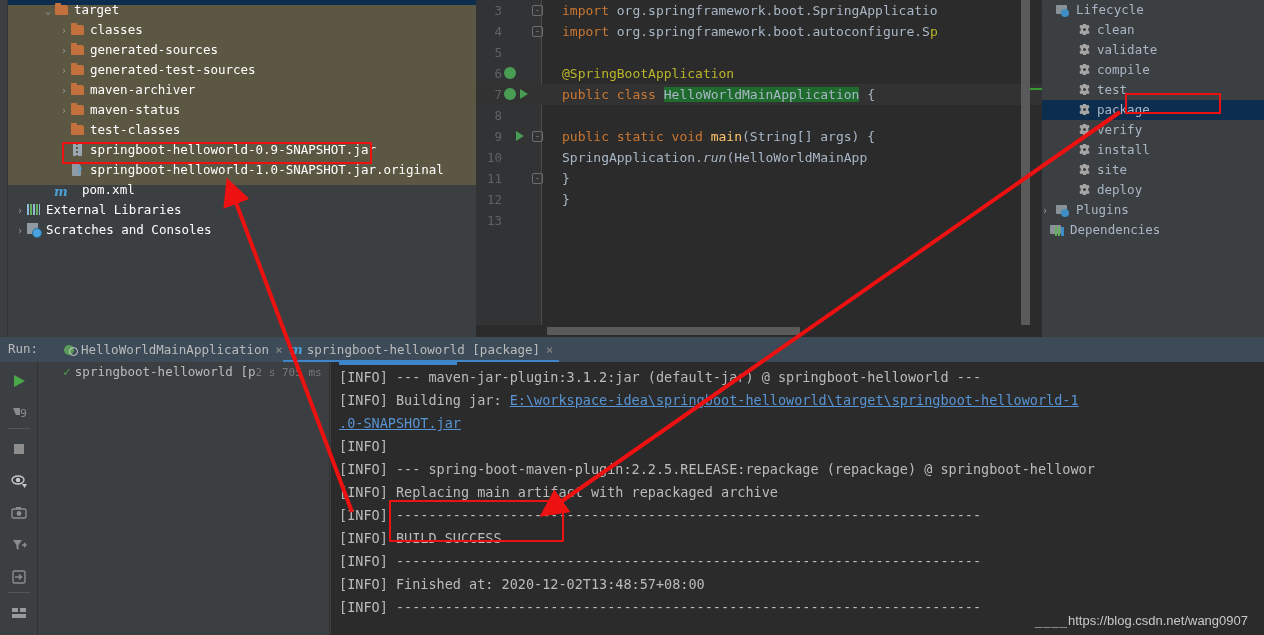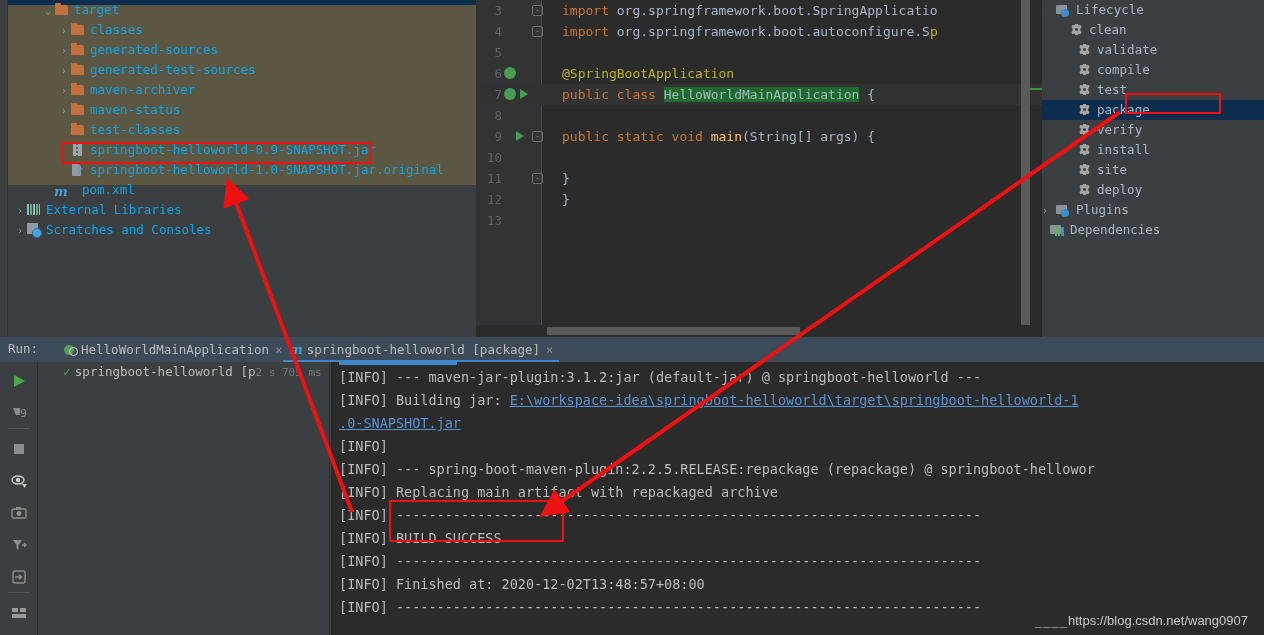--- a/index.html
+++ b/index.html
@@ -76,21 +76,21 @@
       #62b05a 9px 11px, transparent 11px 12px, #8fb8d8 12px 13px);
   }
   .ico-scratch::before {
     content: ""; position: absolute; left: 1px; top: 0px; width: 11px; height: 11px;
     background: #8f9aa3; clip-path: polygon(0 0, 100% 0, 100% 100%, 0 100%);
   }
   .ico-scratch::after {
     content: ""; position: absolute; left: 6px; top: 5px; width: 8px; height: 8px;
     background: #4aa3df; border-radius: 50%; border: 1.5px solid #2a6f9e;
   }
-  .lbl { color: #0ea5e9; }
+  .lbl { color: #ffffff; }
 
   .red-box {
     position: absolute; border: 2px solid #ee1111; border-radius: 1px;
     pointer-events: none;
   }
 
   
   .editor {
     position: absolute; left: 476px; top: 0; width: 566px; height: 337px;
     background: #2b2b2b; overflow: hidden;
@@ -337,20 +337,21 @@
             <span class="code"></span>
           </div>
           <div class="eline">
             <span class="num">9</span>
             <span class="grn-run" style="left: 40px;"></span>
             <span class="fold">-</span>
             <span class="code"><span class="kw">    public static void </span><span class="mth">main</span><span>(String[] args) {</span></span>
           </div>
           <div class="eline">
             <span class="num">10</span>
+            <span class="code"><span>        SpringApplication.</span><span class="ital">run</span><span>(HelloWorldMainApp</span></span>
           </div>
           <div class="eline">
             <span class="num">11</span>
             <span class="fold">-</span>
             <span class="code"><span>    }</span></span>
           </div>
           <div class="eline">
             <span class="num">12</span>
             <span class="code"><span>}</span></span>
           </div>
@@ -361,21 +362,21 @@
         </div>
       <div class="ed-vscroll"></div>
       <div class="ed-marker-green"></div>
       <div class="ed-hscroll-track"></div>
       <div class="ed-hscroll-thumb"></div>
     </div>
 
     <div class="maven-panel">
       <div id="maven-rows">
           <div class="mrow" style="padding-left: 14px;"><span class="arrow" style="margin-left: -14px;">⌄</span><span class="mfolder"></span><span style="margin-left: 5px;">Lifecycle</span></div>
-          <div class="mrow" style="padding-left: 28px;"><span class="gear"></span><span style="margin-left: 5px;">clean</span></div>
+          <div class="mrow" style="padding-left: 36px;"><span class="gear"></span><span style="margin-left: 5px;">clean</span></div>
           <div class="mrow" style="padding-left: 36px;"><span class="gear"></span><span style="margin-left: 5px;">validate</span></div>
           <div class="mrow" style="padding-left: 36px;"><span class="gear"></span><span style="margin-left: 5px;">compile</span></div>
           <div class="mrow" style="padding-left: 36px;"><span class="gear"></span><span style="margin-left: 5px;">test</span></div>
           <div class="mrow sel" style="padding-left: 36px;"><span class="gear"></span><span style="margin-left: 5px;">package</span></div>
           <div class="mrow" style="padding-left: 36px;"><span class="gear"></span><span style="margin-left: 5px;">verify</span></div>
           <div class="mrow" style="padding-left: 36px;"><span class="gear"></span><span style="margin-left: 5px;">install</span></div>
           <div class="mrow" style="padding-left: 36px;"><span class="gear"></span><span style="margin-left: 5px;">site</span></div>
           <div class="mrow" style="padding-left: 36px;"><span class="gear"></span><span style="margin-left: 5px;">deploy</span></div>
           <div class="mrow" style="padding-left: 14px;"><span class="arrow" style="margin-left: -14px;">›</span><span class="mfolder"></span><span style="margin-left: 5px;">Plugins</span></div>
           <div class="mrow" style="padding-left: 8px;"><span class="arrow" style="margin-left: -14px;">›</span><span class="mdep"></span><span style="margin-left: 5px;">Dependencies</span></div>

